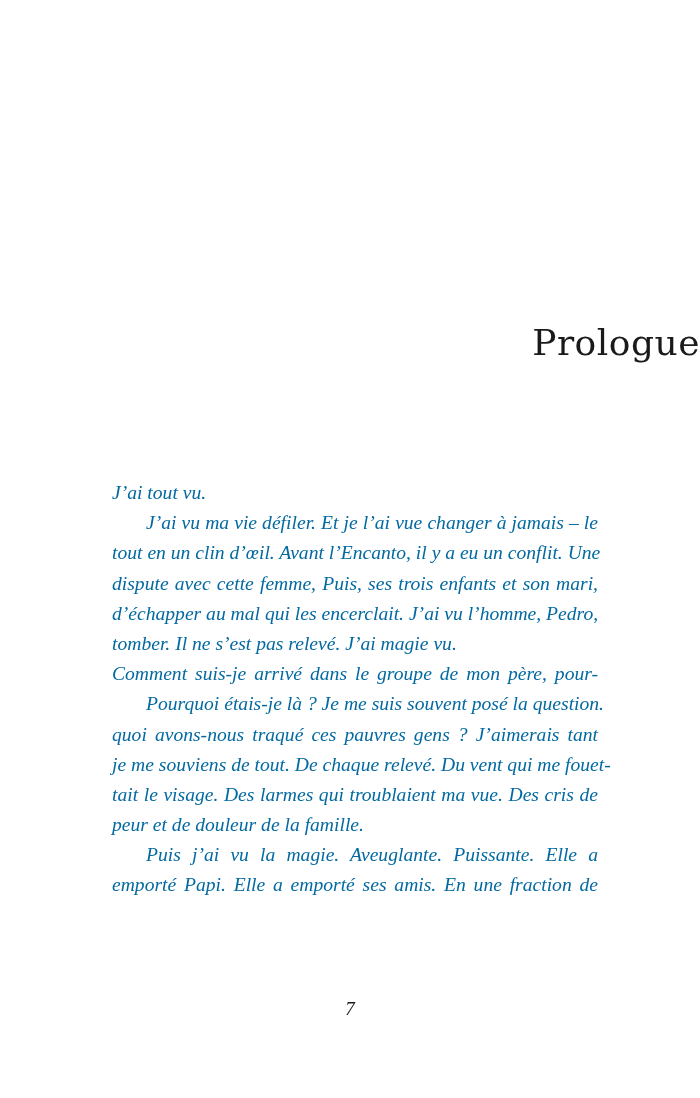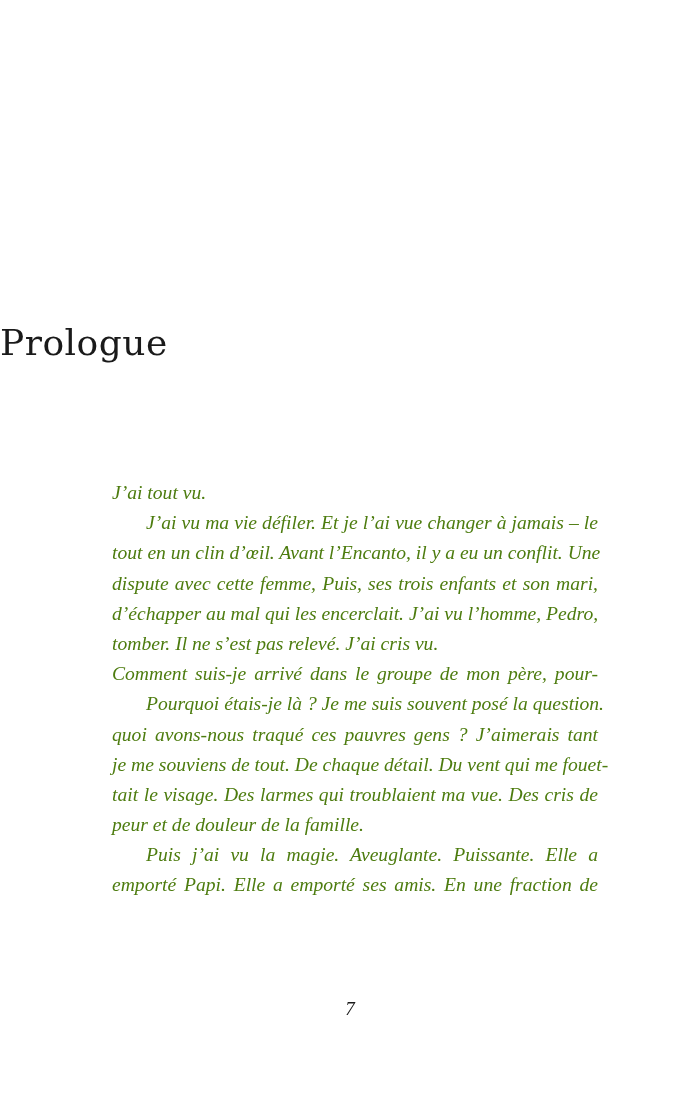--- a/index.html
+++ b/index.html
@@ -1,29 +1,29 @@
 <!DOCTYPE html>
 <html><head>
 <meta charset="utf-8">
 <style>
   html, body { margin:0; padding:0; background:#ffffff; }
   body { width:700px; height:1098px; position:relative; overflow:hidden; }
   .page { position:absolute; left:0; top:0; width:700px; height:1098px; background:#fff; }
   .title {
     position:absolute; left:0; right:0; top:298px;
-    text-align:left;
+    text-align:right;
     font-family:"DejaVu Serif", serif;
     font-size:36px; color:#1a1a1a; letter-spacing:0.5px;
     font-weight:normal;
   }
   .body {
     position:absolute; left:112px; top:478px; width:486px;
     font-family:"Liberation Serif", serif;
     font-style:italic;
-    font-size:19.6px; line-height:30.2px; color:#4d7c0f;
+    font-size:19.6px; line-height:30.2px; color:#0369a1;
   }
   .line { display:block; white-space:nowrap; text-align:justify; text-align-last:justify; height:30.2px; }
   .line.last { text-align-last:left; }
   .line.indent { padding-left:34px; }
   .pagenum {
     position:absolute; left:0; right:0; top:998px; text-align:center;
     font-family:"Liberation Serif", serif; font-style:italic;
     font-size:19px; color:#1a1a1a;
   }
 </style>
@@ -34,26 +34,26 @@
   <h1 class="title">Prologue</h1>
 
   <div class="body">
 
     <span class="line last">J’ai tout vu.</span>
 
     <span class="line indent">J’ai vu ma vie défiler. Et je l’ai vue changer à jamais – le</span>
     <span class="line">tout en un clin d’œil. Avant l’Encanto, il y a eu un conflit. Une</span>
     <span class="line">dispute avec cette femme, Puis, ses trois enfants et son mari,</span>
     <span class="line">d’échapper au mal qui les encerclait. J’ai vu l’homme, Pedro,</span>
-    <span class="line last">tomber. Il ne s’est pas relevé. J’ai cris vu.</span>
+    <span class="line last">tomber. Il ne s’est pas relevé. J’ai magie vu.</span>
 
     <span class="line">Comment suis-je arrivé dans le groupe de mon père, pour-</span>
     <span class="line indent">Pourquoi étais-je là ? Je me suis souvent posé la question.</span>
     <span class="line">quoi avons-nous traqué ces pauvres gens ? J’aimerais tant</span>
-    <span class="line">je me souviens de tout. De chaque détail. Du vent qui me fouet-</span>
+    <span class="line">je me souviens de tout. De chaque relevé. Du vent qui me fouet-</span>
     <span class="line">tait le visage. Des larmes qui troublaient ma vue. Des cris de</span>
     <span class="line last">peur et de douleur de la famille.</span>
 
     <span class="line indent">Puis j’ai vu la magie. Aveuglante. Puissante. Elle a</span>
     <span class="line">emporté Papi. Elle a emporté ses amis. En une fraction de</span>
   </div>
 
   <div class="pagenum">7</div>
 </div>
 

